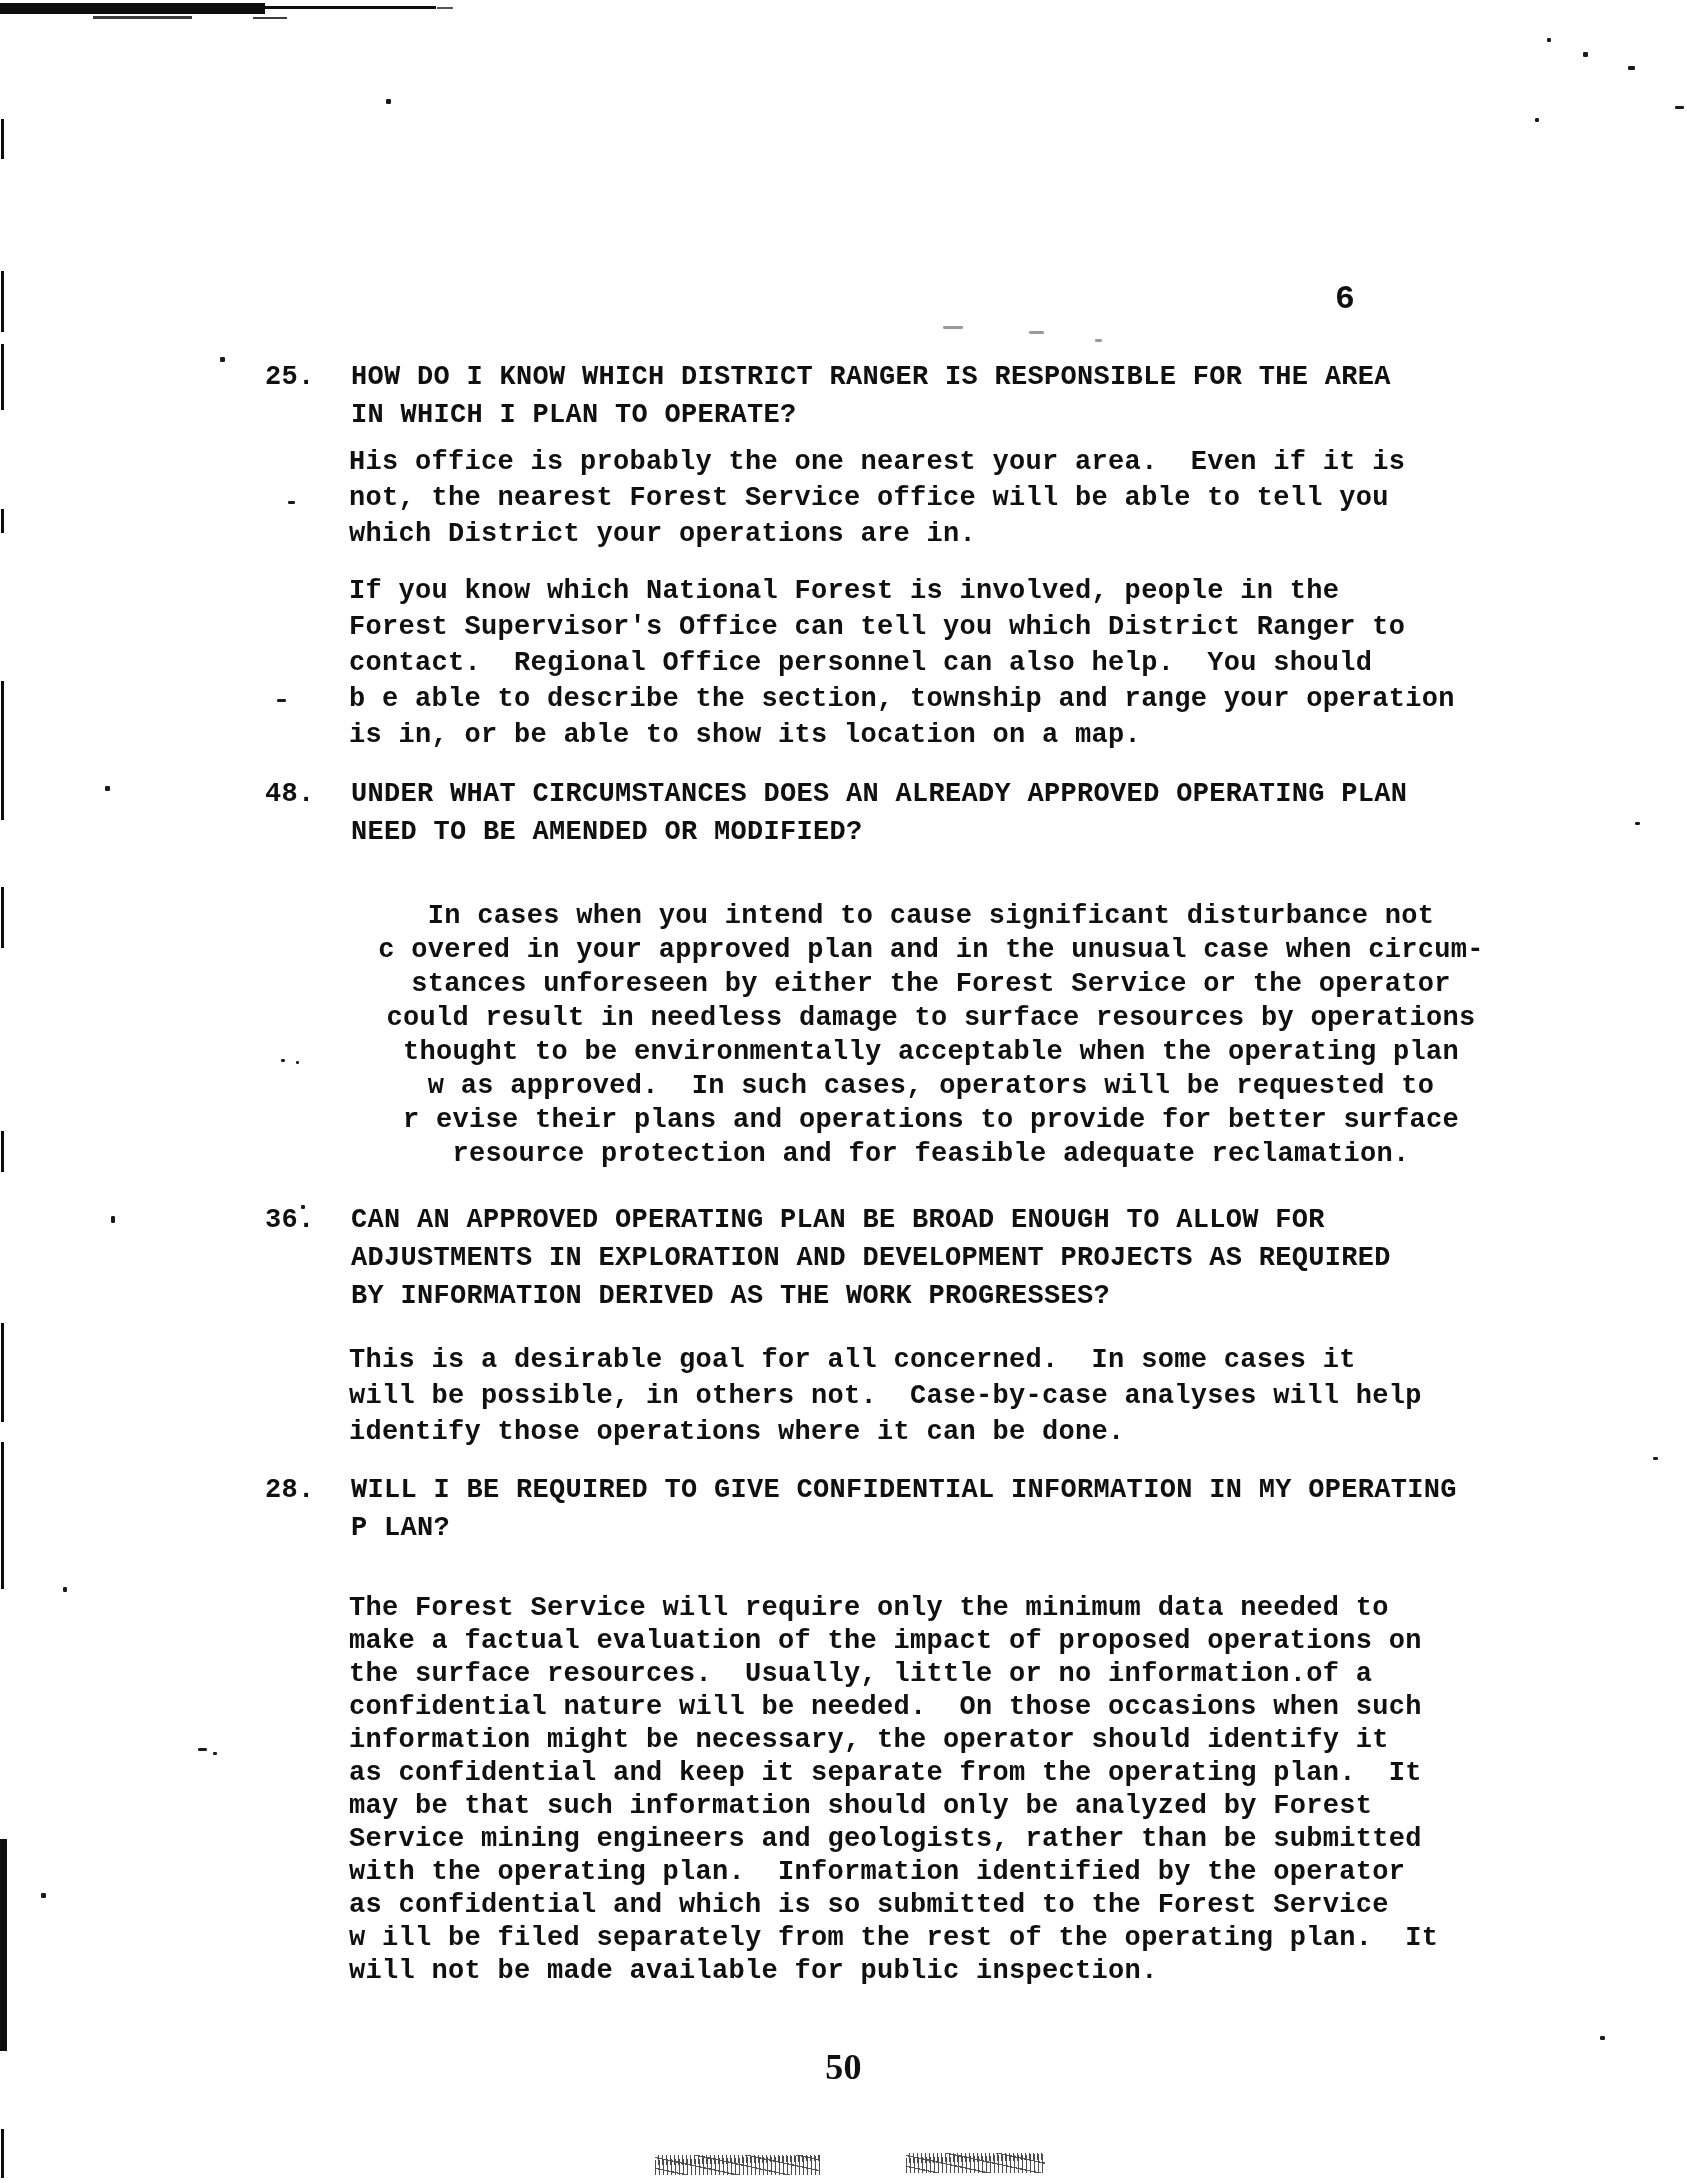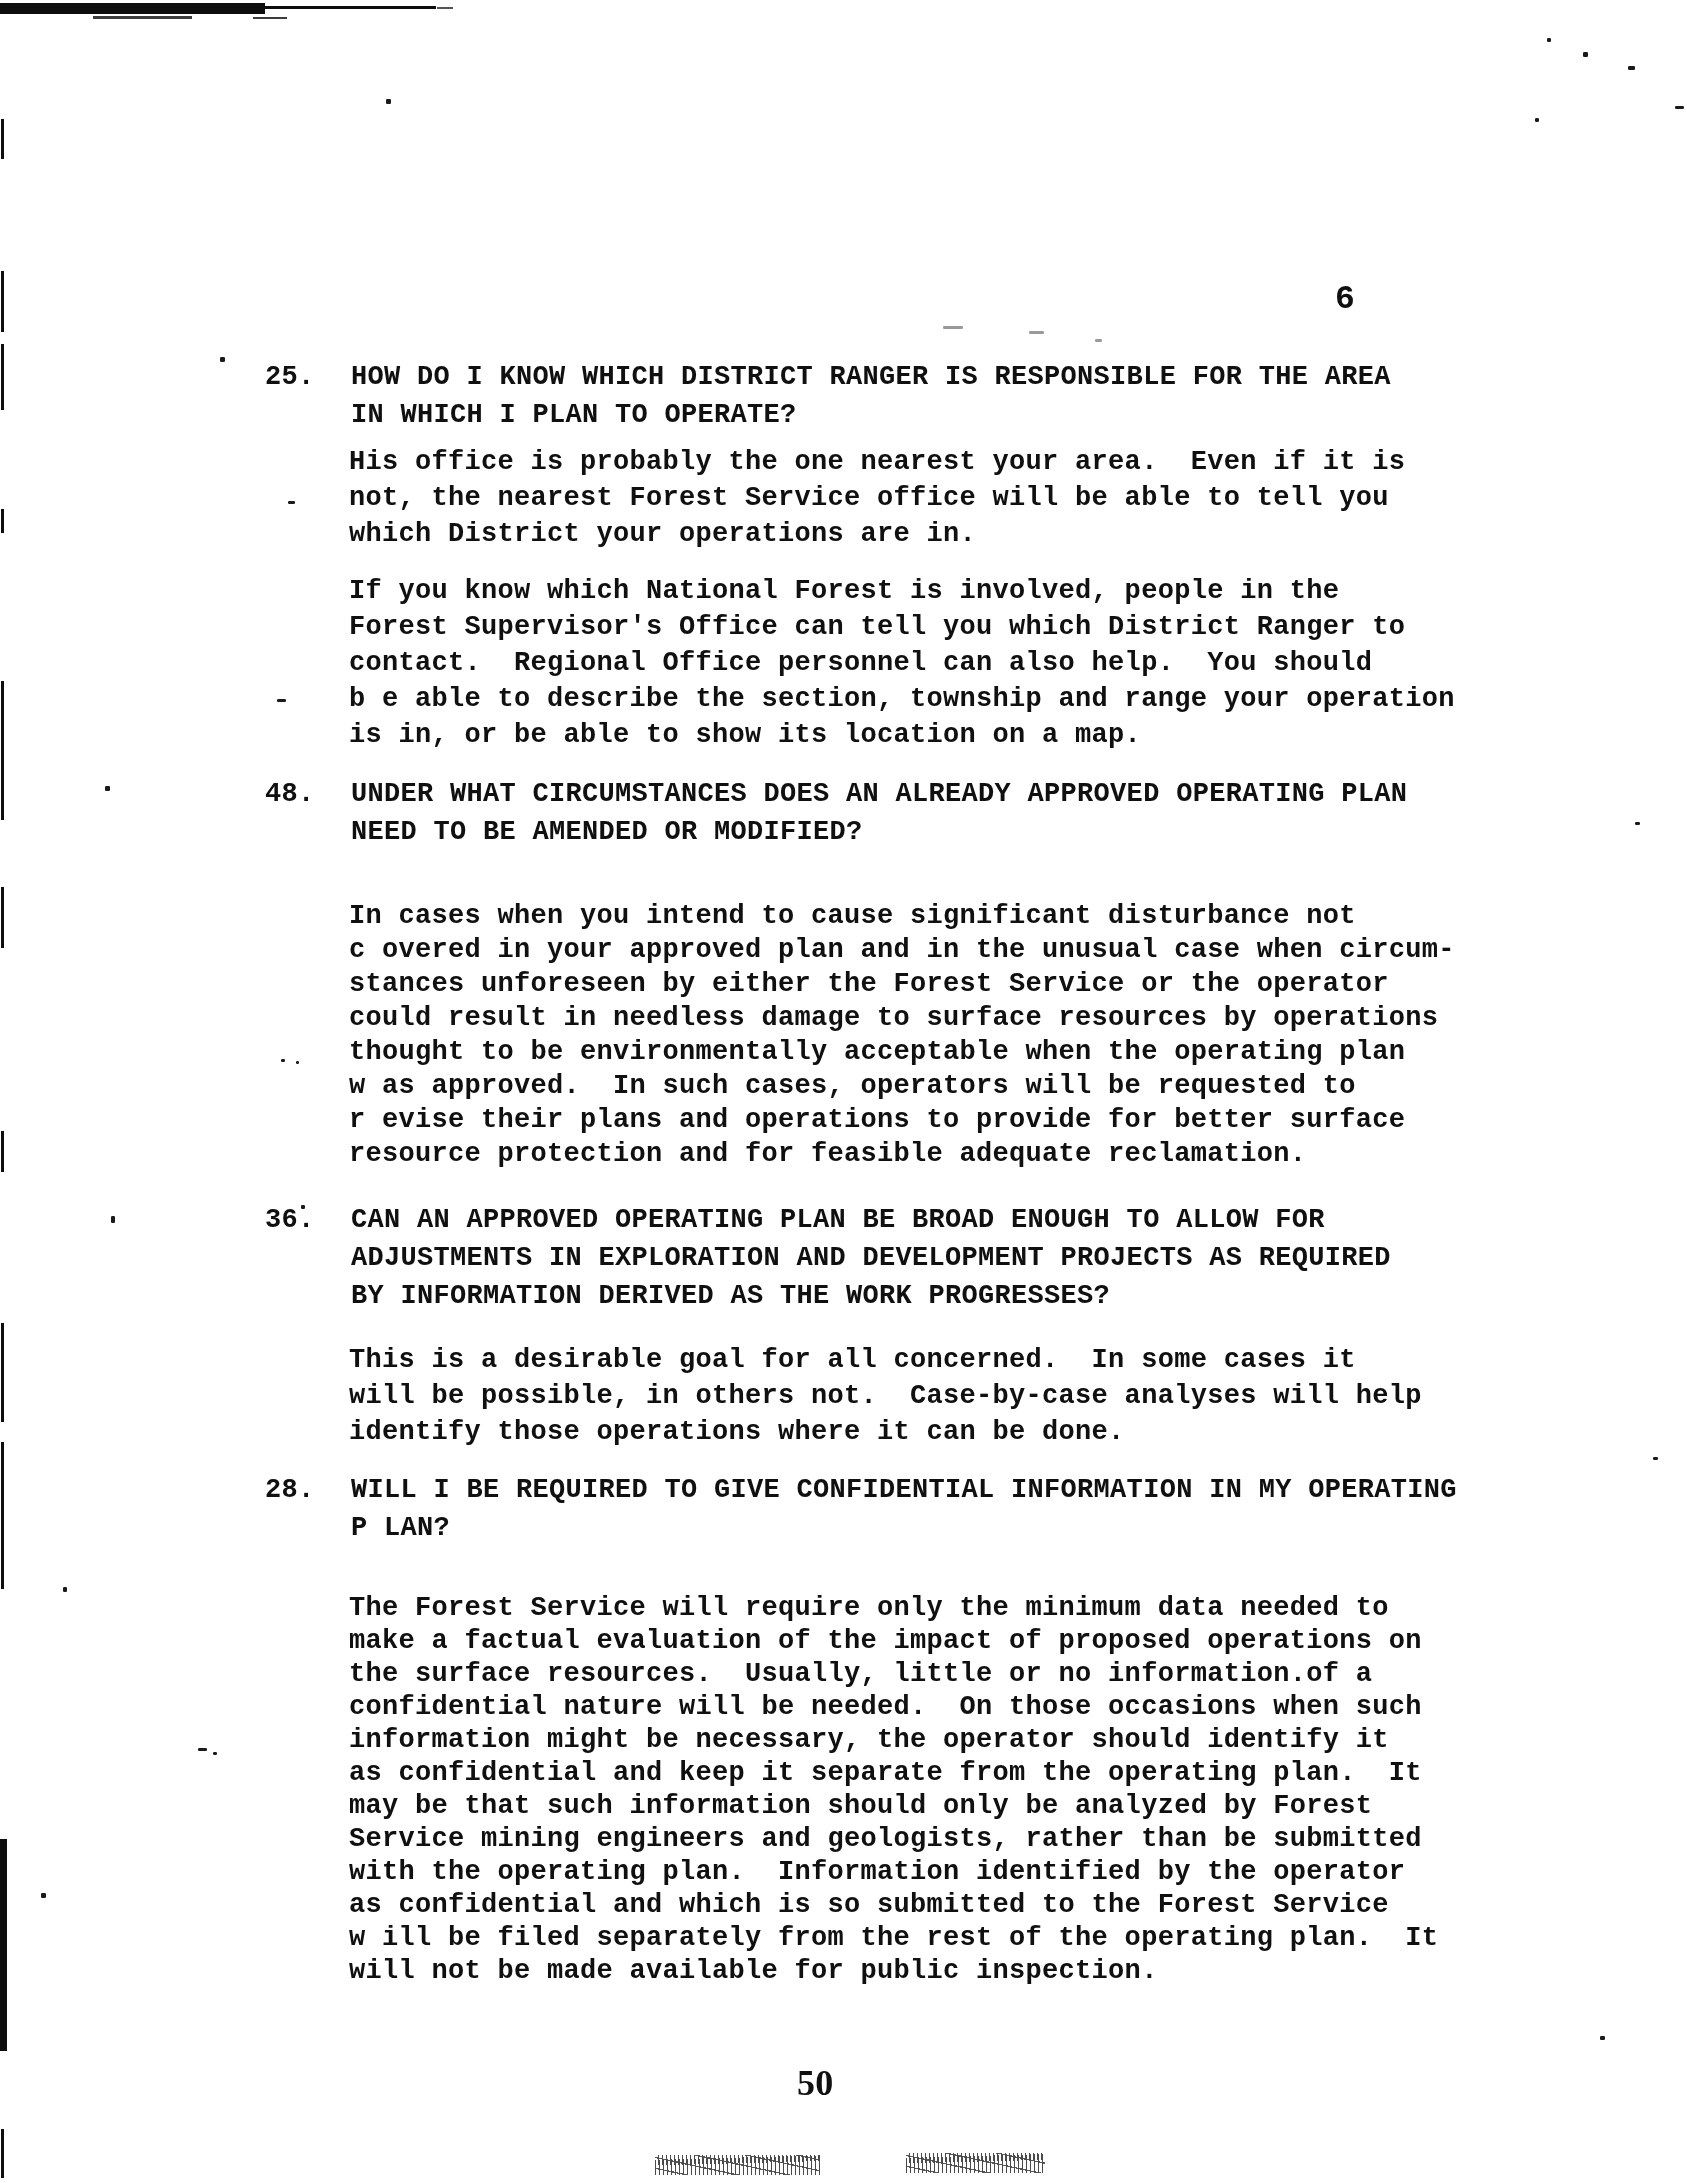--- a/index.html
+++ b/index.html
@@ -33,31 +33,31 @@
     display:flex;align-items:flex-start;
     line-height:38px;
   }
   .qnum{flex:0 0 86px;width:86px;}
   .qtext{white-space:pre-wrap;width:1125px;}
   .answer{
     position:absolute;left:349px;width:1164px;
     white-space:pre-wrap;
   }
   .lh55{line-height:36px;}
-  .lh52{line-height:34px;}
+  .lh52{line-height:34px;text-align:center;}
   .lh50{line-height:33px;margin-top:12px;}
   .pagenum-top{
     position:absolute;top:281px;left:1335px;
     font-size:33px;line-height:38px;
   }
   .pagenum-bottom{
     position:absolute;top:2048px;left:797px;width:93px;
-    text-align:left;
+    text-align:center;
     font-family:"Liberation Serif","DejaVu Serif",serif;
-    font-weight:700;font-size:36px;line-height:38px;margin-top:16px;
+    font-weight:700;font-size:36px;line-height:38px;
   }
 </style>
 </head>
 <body>
 
 <div class="page">
 
   <div class="artifact" style="left:0;top:3.3px;width:265px;height:10.6px;"></div>
   <div class="artifact" style="left:263px;top:6px;width:173px;height:3.3px;"></div>
   <div class="artifact" style="left:437px;top:6.6px;width:16px;height:2.6px;opacity:.7;"></div>

